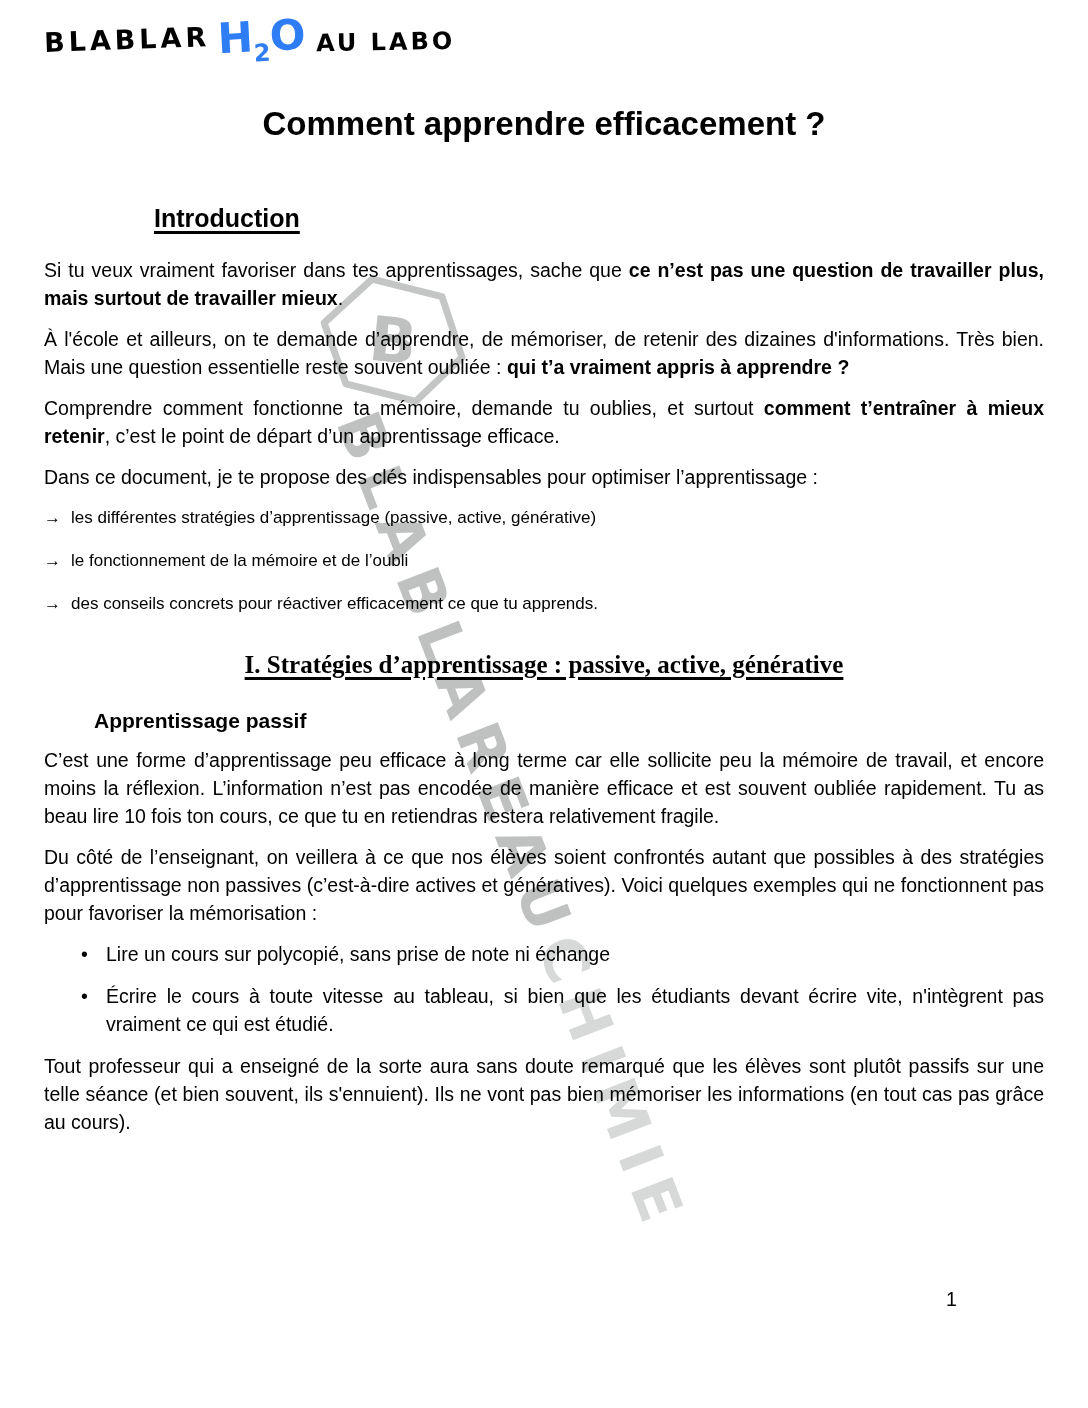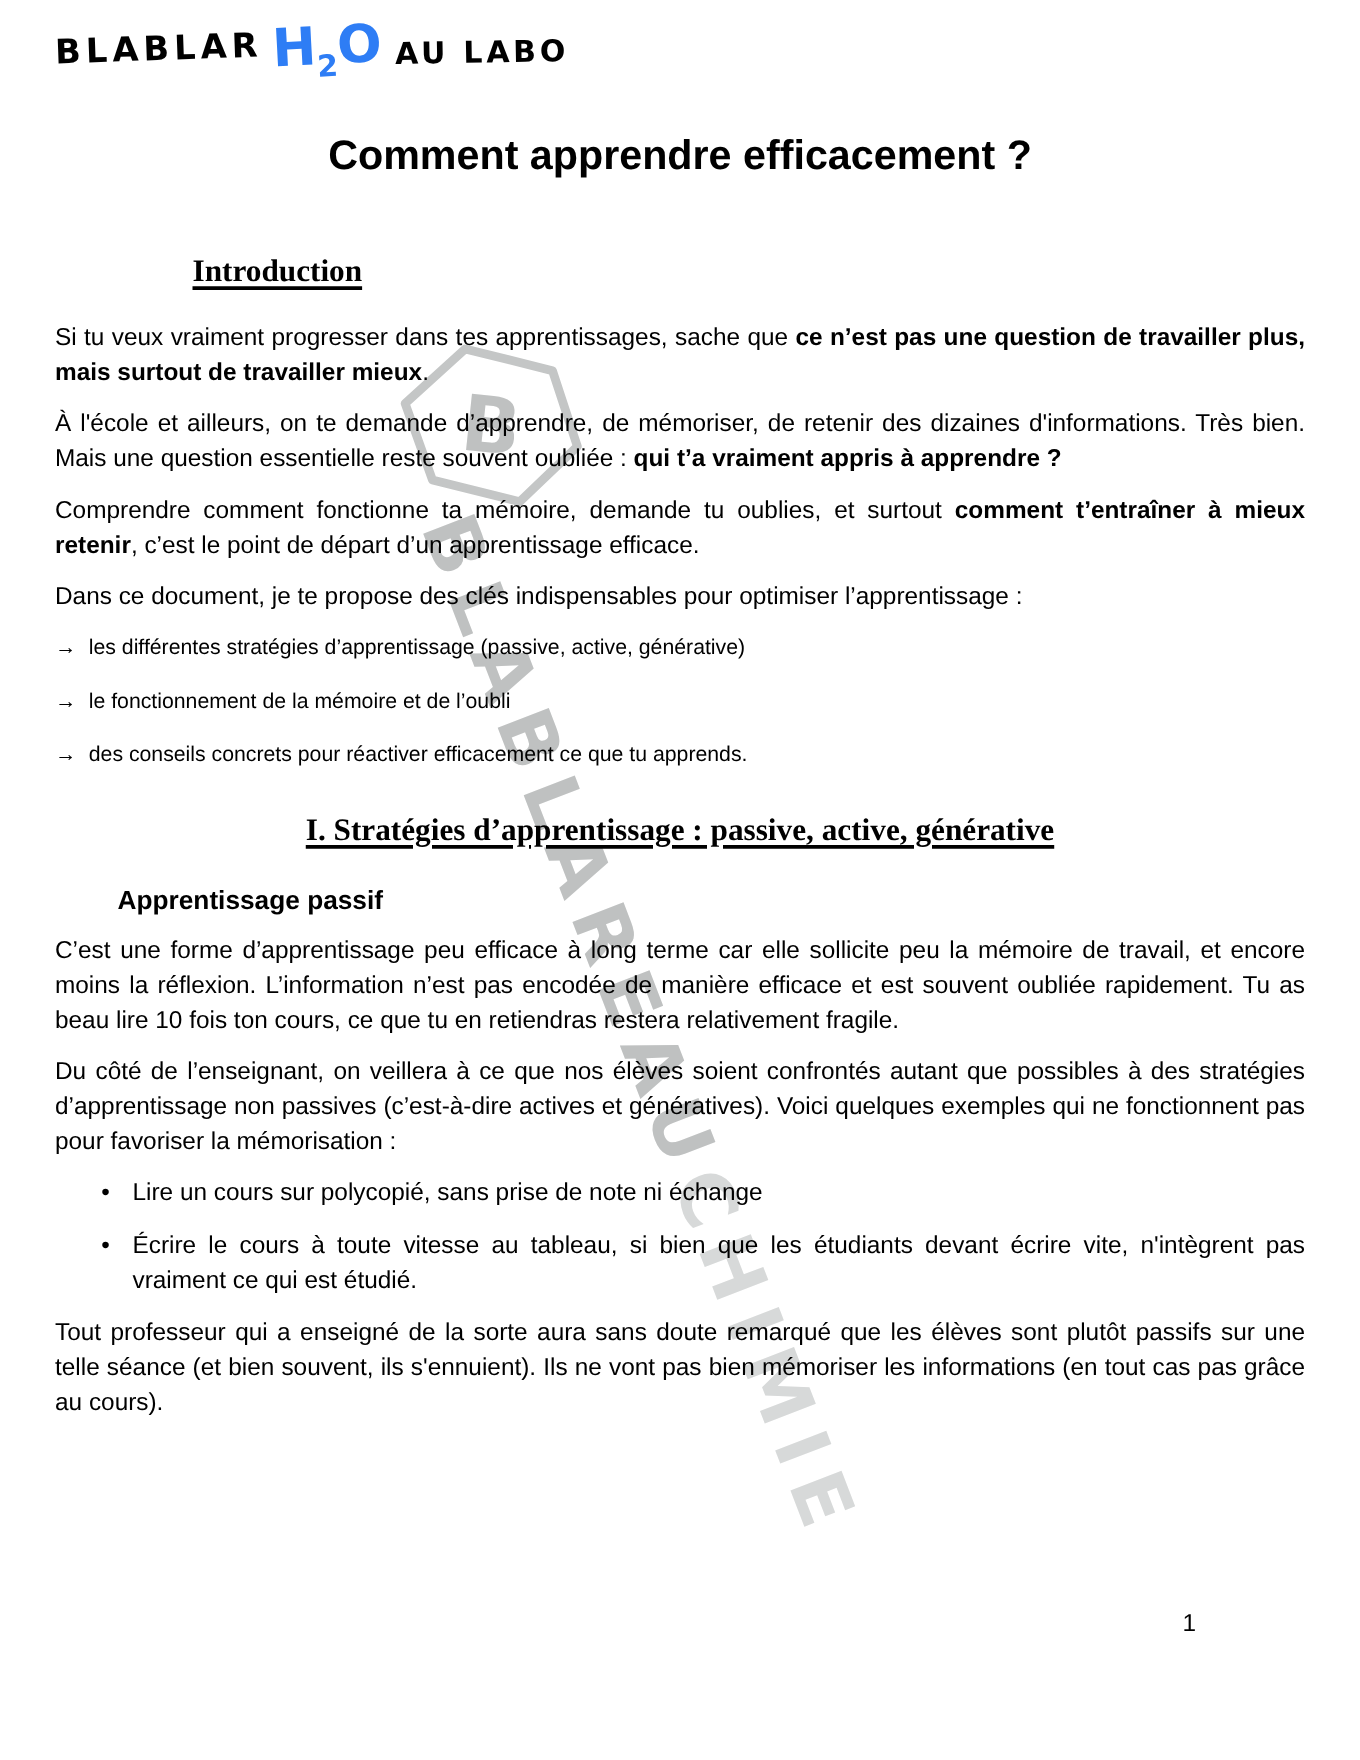--- a/index.html
+++ b/index.html
@@ -34,21 +34,21 @@
   .wm-secondary{color:#d7d9d9;}
   
   .content{position:relative;z-index:1;padding:0 44px;}
   .doc-title{
     margin:104px 0 0;text-align:center;
     font-size:33px;font-weight:bold;line-height:40px;
   }
   .h-intro{
     margin:58px 0 0 110px;
     font-size:25px;font-weight:bold;line-height:32px;
-    text-decoration:underline;text-decoration-thickness:3px;text-underline-offset:4px;font-family:Liberation Serif, serif;
+    text-decoration:underline;text-decoration-thickness:3px;text-underline-offset:4px;
   }
   p.body{margin:0 0 13px;font-size:19.5px;line-height:28px;text-align:justify;}
   p.first{margin-top:22px;}
   .goal{margin:0 0 15px;font-size:17px;line-height:28px;}
   .goal .arrow{margin-right:10px;}
   .h-section{
     margin:30px 0 0;text-align:center;
     font-size:25px;font-weight:bold;line-height:34px;
     text-decoration:underline;text-decoration-thickness:3px;text-underline-offset:4px;font-family:Liberation Serif, serif;
   }
@@ -80,21 +80,21 @@
   <div class="watermark-text">
     <span class="wm-primary">BLABLAREAU</span><span class="wm-secondary">CHIMIE</span>
   </div>
 
   <div class="content">
 
     <h1 class="doc-title">Comment apprendre efficacement ?</h1>
 
     <h2 class="h-intro">Introduction</h2>
 
-    <p class="body first"><span>Si tu veux vraiment progresser dans tes apprentissages, sache que </span><b>ce n’est pas une question de travailler plus, mais surtout de travailler mieux</b><span>.</span></p>
+    <p class="body first"><span>Si tu veux vraiment favoriser dans tes apprentissages, sache que </span><b>ce n’est pas une question de travailler plus, mais surtout de travailler mieux</b><span>.</span></p>
 
     <p class="body"><span>À l'école et ailleurs, on te demande d’apprendre, de mémoriser, de retenir des dizaines d'informations. Très bien. Mais une question essentielle reste souvent oubliée : </span><b>qui t’a vraiment appris à apprendre ?</b><span></span></p>
 
     <p class="body"><span>Comprendre comment fonctionne ta mémoire, demande tu oublies, et surtout </span><b>comment </b><b>t’entraîner à mieux retenir</b><span>, c’est le point de départ d’un apprentissage efficace.</span></p>
 
     <p class="body">Dans ce document, je te propose des clés indispensables pour optimiser l’apprentissage :</p>
 
     <p class="goal"><span class="arrow">→</span><span>les différentes stratégies d’apprentissage (passive, active, générative)</span></p>
     <p class="goal"><span class="arrow">→</span><span>le fonctionnement de la mémoire et de l’oubli</span></p>
     <p class="goal"><span class="arrow">→</span><span>des conseils concrets pour réactiver efficacement ce que tu apprends.</span></p>

